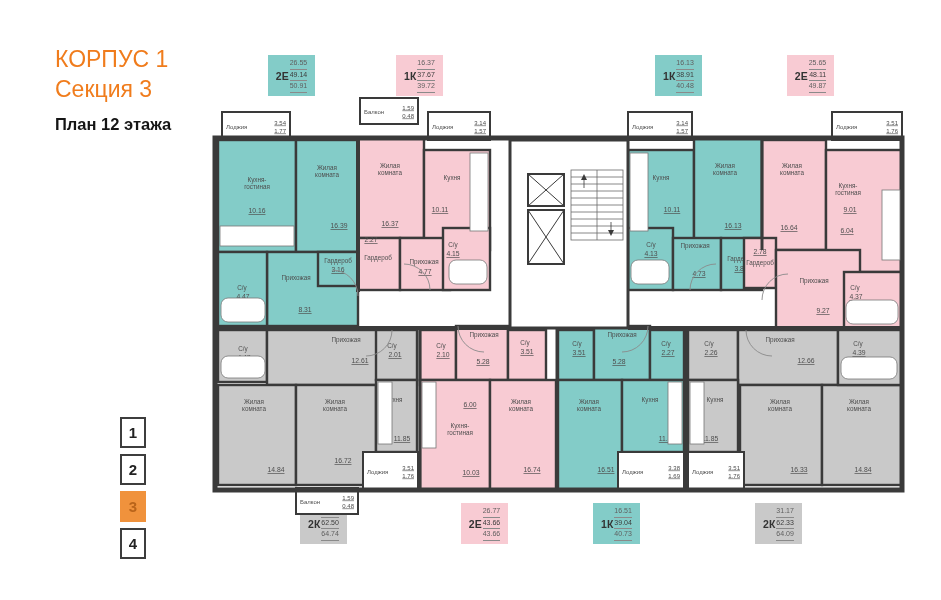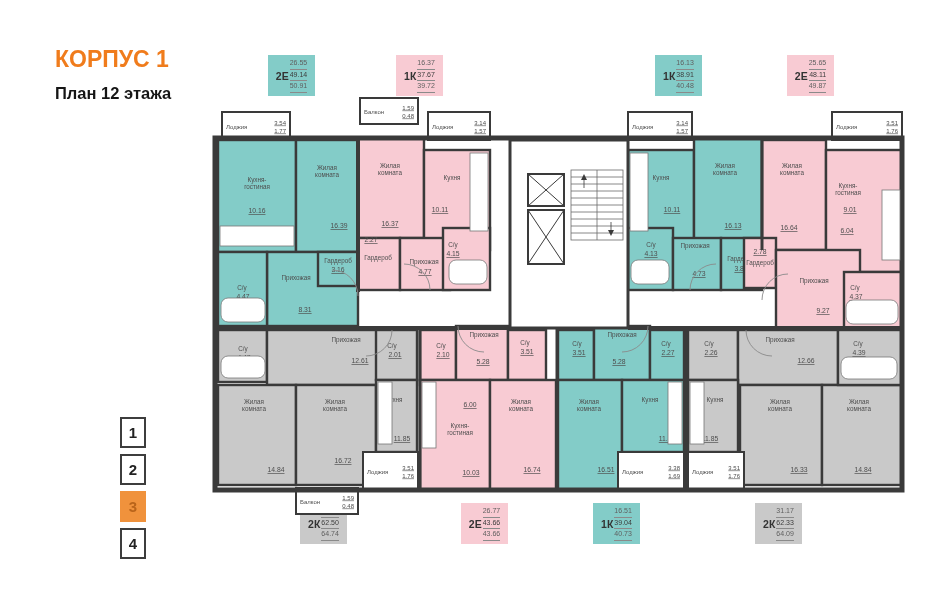--- a/index.html
+++ b/index.html
@@ -1,19 +1,19 @@
 <!DOCTYPE html>
 <html style="--orange: #f07c1c; --sel-bg: #f0923c; --sel-text: #b9641a;"><head>
 <meta charset="utf-8">
 <style>
   html,body{margin:0;padding:0}
   body{position:relative;width:941px;height:600px;background:#fff;overflow:hidden;
        font-family:"Liberation Sans",sans-serif;}
   .title{position:absolute;left:55px;top:44px;}
-  .title .l1,.title .l2{font-size:23px;font-weight:bold;color:var(--orange);line-height:1.32;}
+  .title .l1,.title .l2{font-size:23px;font-weight:normal;color:var(--orange);line-height:1.32;}
   .title .l3{font-size:16.5px;font-weight:bold;color:#151515;margin-top:10px;}
   .sel-box{position:absolute;left:120px;width:26px;height:31px;box-sizing:border-box;
        border:2px solid #3d3d3d;background:#fff;display:flex;align-items:center;justify-content:center;
        font-size:15px;font-weight:bold;color:#222;cursor:pointer;}
   .sel-box.active{background:var(--sel-bg);border-color:var(--sel-bg);color:var(--sel-text);}
   .unit-card{position:absolute;width:47px;height:41px;display:flex;align-items:center;justify-content:center;
        gap:1px;box-sizing:border-box;cursor:pointer;}
   .unit-card .type{font-weight:bold;font-size:10.5px;color:#333;}
   .unit-card .vals{display:flex;flex-direction:column;}
   .unit-card .vals span{font-size:7px;color:#5f5f5f;line-height:1.5;text-align:right;
@@ -23,20 +23,21 @@
   .rlabel{font-size:6.3px;fill:#4e4e4e;}
   .rarea{font-size:6.8px;fill:#4e4e4e;text-decoration:underline;}
   .llabel{font-size:6px;fill:#4e4e4e;}
   .lval{font-size:6px;fill:#4e4e4e;text-decoration:underline;}
 </style>
 </head>
 <body>
 
 <div class="title">
   <div class="l1">КОРПУС 1</div>
+  <div class="l2">Секция 3</div>
   <div class="l3">План 12 этажа</div>
 </div>
 
 <div id="section-selector">
     <div class="sel-box" style="top: 417px;">1</div>
     <div class="sel-box" style="top: 454px;">2</div>
     <div class="sel-box active" style="top: 491px;">3</div>
     <div class="sel-box" style="top: 528px;">4</div>
   </div>
 <div id="cards-host">

